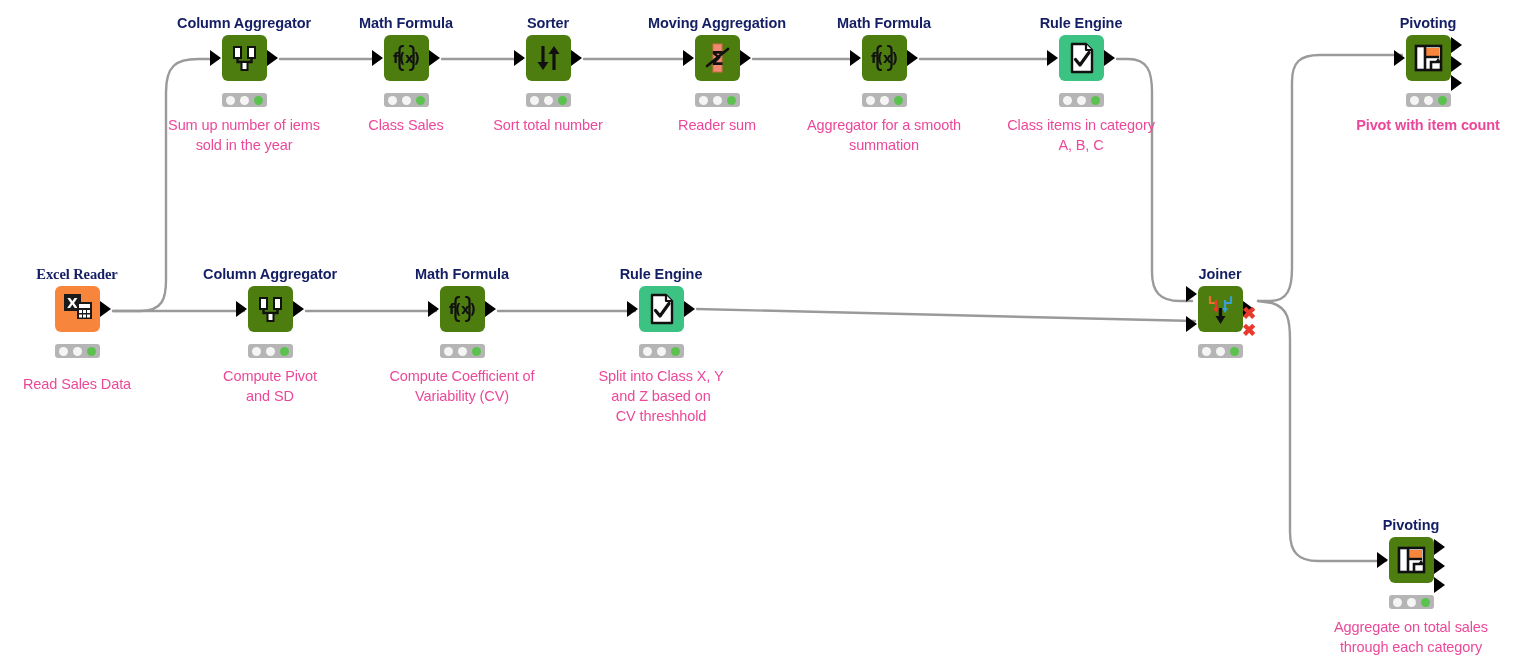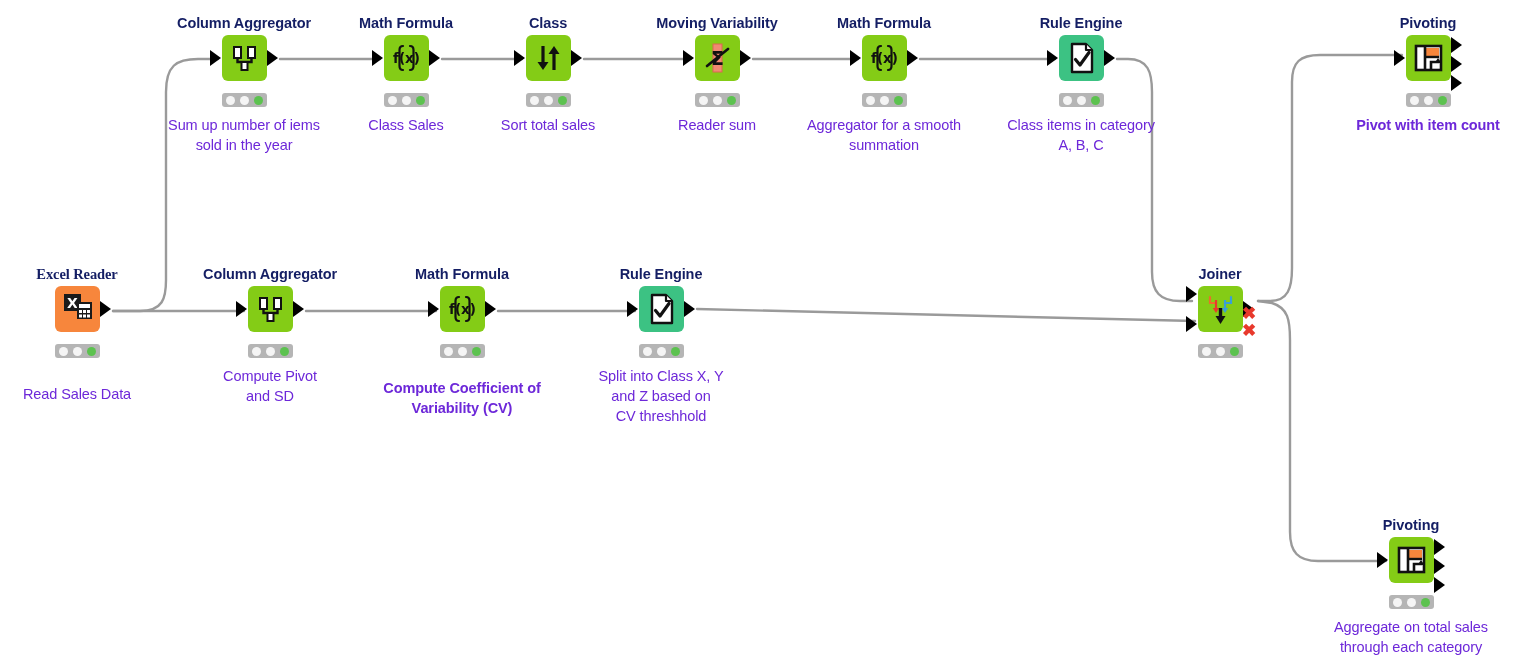--- a/index.html
+++ b/index.html
@@ -25,21 +25,21 @@
     color:#141e64;
     letter-spacing:-0.1px;
     text-align:center;
   }
   .node-box{
     position:absolute;
     width:45px;height:46px;
     border-radius:6px;
     left:50%;margin-left:-22px;
   }
-  .node-box.yellow{background:#84cc16;}
+  .node-box.yellow{background:#4d7c0f;}
   .node-box.green{background:#3cc283;}
   .node-box.orange{background:#f7863c;}
 
   .node-status{
     position:absolute;
     left:50%;margin-left:-22px;
     width:45px;height:14px;
     background:#b5b5b5;
     border-radius:3px;
     box-sizing:border-box;
@@ -48,21 +48,21 @@
   }
   .dot{width:9px;height:9px;border-radius:50%;background:#f5f5f5;}
   .dot.green{background:#5cc24f;}
 
   .node-label{
     position:absolute;
     left:50%;transform:translateX(-50%);
     white-space:pre;
     text-align:center;
     font-size:14.5px;
-    color:#6d28d9;
+    color:#ec4899;
     line-height:20px;
     letter-spacing:-0.1px;
   }
 
   
   .port{
     position:absolute;
     width:0;height:0;
     border-top:8px solid transparent;
     border-bottom:8px solid transparent;
@@ -131,21 +131,21 @@
           <rect x="32" y="28.5" width="3" height="3"></rect>
         </g>
       </svg></div>
         </div>
         <div class="port" style="left: 83px; top: 35px;"></div>
         <div class="node-status" style="top: 78px;">
           <span class="dot"></span>
           <span class="dot"></span>
           <span class="dot green"></span>
         </div>
-        <div class="node-label" style="top: 118px;">Read Sales Data</div>
+        <div class="node-label" style="top: 108px;">Read Sales Data</div>
       </div>
       <div class="node" style="left: 184px; top: 15px; width: 120px;">
         <div class="node-title" style="top: 0px;">Column Aggregator</div>
         <div class="node-box yellow" style="top: 20px;">
           <div class="icon"><svg viewBox="0 0 45 46" width="45" height="46">
         <rect x="12" y="12" width="7" height="11" fill="#fff" stroke="#111" stroke-width="2"></rect>
         <rect x="26" y="12" width="7" height="11" fill="#fff" stroke="#111" stroke-width="2"></rect>
         <path d="M15.5 23 L15.5 27 L29.5 27 L29.5 23" fill="none" stroke="#111" stroke-width="2.4"></path>
         <rect x="19.5" y="27" width="6" height="8" fill="#fff" stroke="#111" stroke-width="2"></rect>
       </svg></div>
@@ -172,40 +172,40 @@
         <div class="port" style="left: 26px; top: 35px;"></div>
         <div class="port" style="left: 83px; top: 35px;"></div>
         <div class="node-status" style="top: 78px;">
           <span class="dot"></span>
           <span class="dot"></span>
           <span class="dot green"></span>
         </div>
         <div class="node-label" style="top: 100px;">Class Sales</div>
       </div>
       <div class="node" style="left: 488px; top: 15px; width: 120px;">
-        <div class="node-title" style="top: 0px;">Class</div>
+        <div class="node-title" style="top: 0px;">Sorter</div>
         <div class="node-box yellow" style="top: 20px;">
           <div class="icon"><svg viewBox="0 0 45 46" width="45" height="46">
         <path d="M17 11 L17 31" stroke="#111" stroke-width="3.2" fill="none"></path>
         <path d="M11.5 27 L17 35 L22.5 27 Z" fill="#111"></path>
         <path d="M28 35 L28 15" stroke="#111" stroke-width="3.2" fill="none"></path>
         <path d="M22.5 19 L28 11 L33.5 19 Z" fill="#111"></path>
       </svg></div>
         </div>
         <div class="port" style="left: 26px; top: 35px;"></div>
         <div class="port" style="left: 83px; top: 35px;"></div>
         <div class="node-status" style="top: 78px;">
           <span class="dot"></span>
           <span class="dot"></span>
           <span class="dot green"></span>
         </div>
-        <div class="node-label" style="top: 100px;">Sort total sales</div>
+        <div class="node-label" style="top: 100px;">Sort total number</div>
       </div>
       <div class="node" style="left: 657px; top: 15px; width: 120px;">
-        <div class="node-title" style="top: 0px;">Moving Variability</div>
+        <div class="node-title" style="top: 0px;">Moving Aggregation</div>
         <div class="node-box yellow" style="top: 20px;">
           <div class="icon"><svg viewBox="0 0 45 46" width="45" height="46">
         <rect x="18" y="9" width="9" height="28" fill="#f08a72" stroke="#d9694f" stroke-width="1"></rect>
         <text x="22.5" y="30" text-anchor="middle" font-family="DejaVu Sans, sans-serif" font-size="19" font-weight="bold" fill="#111">Σ</text>
         <path d="M12 31 L33 14" stroke="#111" stroke-width="2.6" fill="none" stroke-linecap="round"></path>
       </svg></div>
         </div>
         <div class="port" style="left: 26px; top: 35px;"></div>
         <div class="port" style="left: 83px; top: 35px;"></div>
         <div class="node-status" style="top: 78px;">
@@ -305,21 +305,21 @@
         <text x="22.5" y="28" text-anchor="middle" font-family="DejaVu Sans, sans-serif" font-size="13.5" font-weight="bold" fill="#111">f(x)</text>
       </svg></div>
         </div>
         <div class="port" style="left: 26px; top: 35px;"></div>
         <div class="port" style="left: 83px; top: 35px;"></div>
         <div class="node-status" style="top: 78px;">
           <span class="dot"></span>
           <span class="dot"></span>
           <span class="dot green"></span>
         </div>
-        <div class="node-label" style="top: 112px; font-weight: bold;">Compute Coefficient of
+        <div class="node-label" style="top: 100px;">Compute Coefficient of
 Variability (CV)</div>
       </div>
       <div class="node" style="left: 601px; top: 266px; width: 120px;">
         <div class="node-title" style="top: 0px;">Rule Engine</div>
         <div class="node-box green" style="top: 20px;">
           <div class="icon"><svg viewBox="0 0 45 46" width="45" height="46">
         <path d="M13 9 L27 9 L33 15 L33 37 L13 37 Z" fill="#fff" stroke="#111" stroke-width="2.4" stroke-linejoin="round"></path>
         <path d="M27 9 L27 15 L33 15" fill="#fff" stroke="#111" stroke-width="2.2" stroke-linejoin="round"></path>
         <path d="M16.5 24.5 L21 30 L30 17.5" fill="none" stroke="#111" stroke-width="3.2" stroke-linecap="round" stroke-linejoin="round"></path>
       </svg></div>

